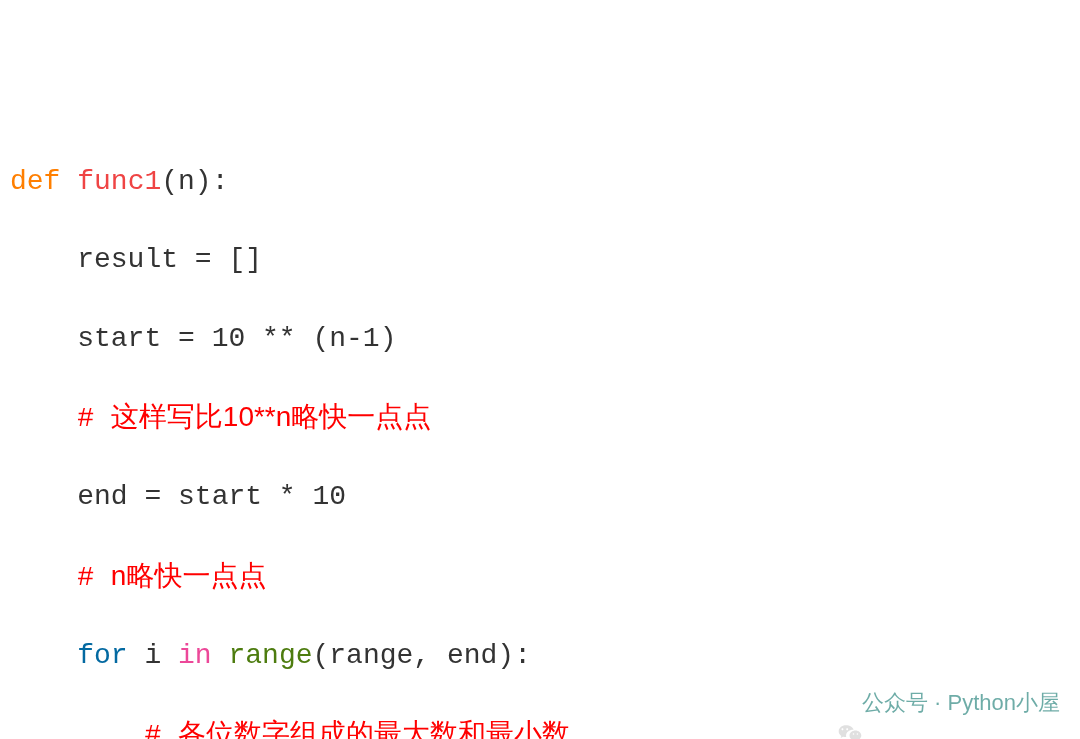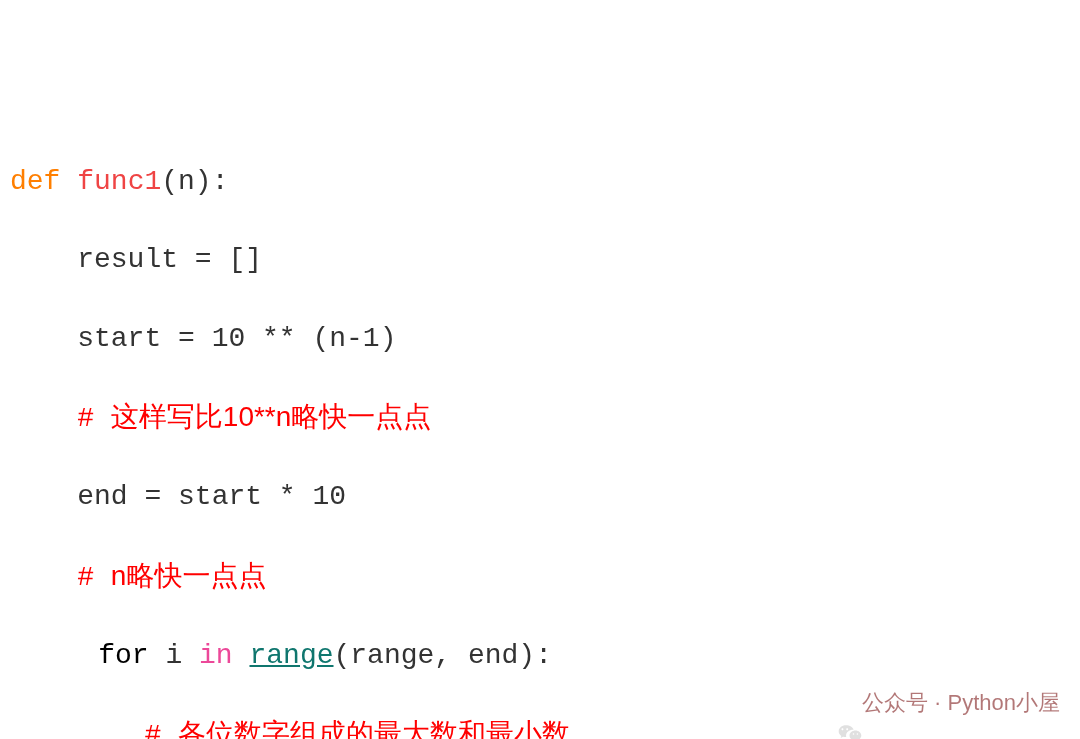--- a/index.html
+++ b/index.html
@@ -16,35 +16,35 @@
       white-space: pre;
       position: relative;
       width: 1080px;
       height: 739px;
       overflow: hidden;
     }
     .code-line {
       display: block;
     }
     .kw-def { color: #ff7f00; text-align: center; }
-    .kw-for { color: #000000; margin-left: 21px; }
+    .kw-for { color: #0369a1; }
     .kw-in { color: #ec4899; }
     .func-name { color: #ef4444; }
-    .builtin { color: #0f766e; text-decoration: underline; }
+    .builtin { color: #4d7c0f; }
     .comment { color: #ff0000; }
     .comment-cn {
       font-family: "Microsoft YaHei", "SimSun", sans-serif;
       text-align: center;
     }
     .text { color: #333333; }
     .watermark {
       position: absolute;
       bottom: 20px;
       right: 20px;
-      color: #7f1d1d;
+      color: #0f766e;
       font-size: 22px;
       font-family: "Microsoft YaHei", sans-serif;
       display: flex;
       align-items: center;
       gap: 20px;
       opacity: 0.6;
     }
     .watermark-icon {
       width: 32px;
       height: 26px;

